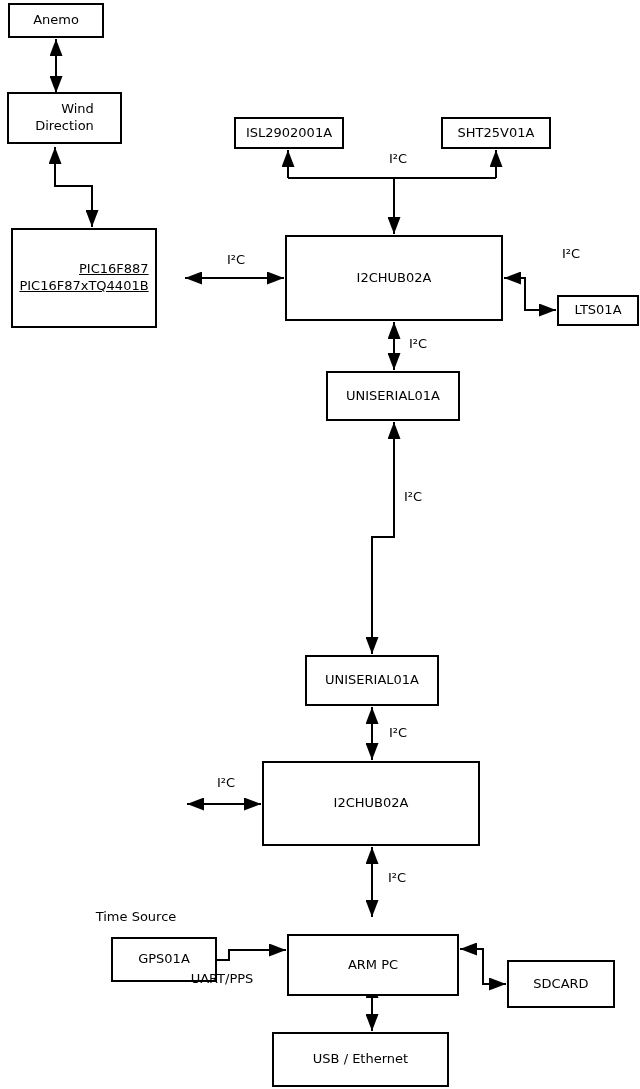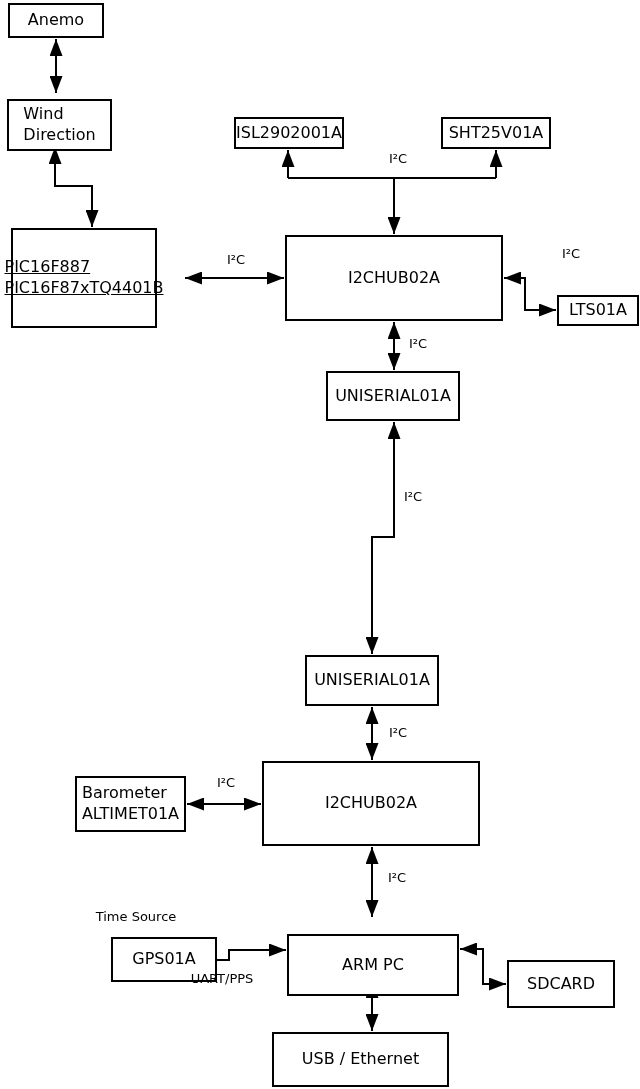--- a/index.html
+++ b/index.html
@@ -24,22 +24,22 @@
     height: 1089px;
   }
   .node {
     position: absolute;
     box-sizing: border-box;
     background: #ffffff;
     border: 2px solid #000000;
     display: flex;
     align-items: center;
     justify-content: center;
-    text-align: left;
-    font-size: 16px;
+    text-align: right;
+    font-size: 13px;
     line-height: 1.3;
     white-space: pre-line;
   }
   .elabel {
     position: absolute;
     transform: translateX(-50%);
     font-size: 13px;
     line-height: 16px;
     white-space: nowrap;
     text-align: center;
@@ -71,40 +71,38 @@
       <path d="M187,804 H261" marker-start="url(#arrow)" marker-end="url(#arrow)"></path>
       <path d="M372,847 V917" marker-start="url(#arrow)" marker-end="url(#arrow)"></path>
       <path d="M173,960 H229 V950 H286" marker-end="url(#arrow)"></path>
       <path d="M460,949 H483 V984 H506" marker-start="url(#arrow)" marker-end="url(#arrow)"></path>
       <path d="M372,981 V1031" marker-start="url(#arrow)" marker-end="url(#arrow)"></path>
     </g>
   </svg>
 
   <div class="node" style="left:8px;top:3px;width:96px;height:35px;">Anemo</div>
 
-  <div class="node" style="left:7px;top:99px;width:105px;height:52px;">Wind
+  <div class="node" style="left:7px;top:92px;width:115px;height:52px;">Wind
 Direction</div>
 
   <div class="node" style="left:11px;top:228px;width:146px;height:100px;text-decoration:underline;">PIC16F887
 PIC16F87xTQ4401B</div>
 
   <div class="node" style="left:234px;top:117px;width:110px;height:32px;">ISL2902001A</div>
 
   <div class="node" style="left:441px;top:117px;width:110px;height:32px;">SHT25V01A</div>
 
   <div class="node" style="left:285px;top:235px;width:218px;height:86px;">I2CHUB02A</div>
 
   <div class="node" style="left:557px;top:295px;width:82px;height:31px;">LTS01A</div>
 
   <div class="node" style="left:326px;top:371px;width:134px;height:50px;">UNISERIAL01A</div>
 
   <div class="node" style="left:305px;top:655px;width:134px;height:51px;">UNISERIAL01A</div>
 
-  <div class="node" style="left:75px;top:776px;width:111px;height:56px;">Barometer
-ALTIMET01A</div>
 
   <div class="node" style="left:262px;top:761px;width:218px;height:85px;">I2CHUB02A</div>
 
   <div class="node" style="left:67px;top:937px;width:106px;height:45px;margin-left:44px;">GPS01A</div>
 
   <div class="node" style="left:287px;top:918px;width:172px;height:62px;margin-top:16px;">ARM PC</div>
 
   <div class="node" style="left:507px;top:960px;width:108px;height:48px;">SDCARD</div>
 
   <div class="node" style="left:272px;top:1032px;width:177px;height:55px;">USB / Ethernet</div>

